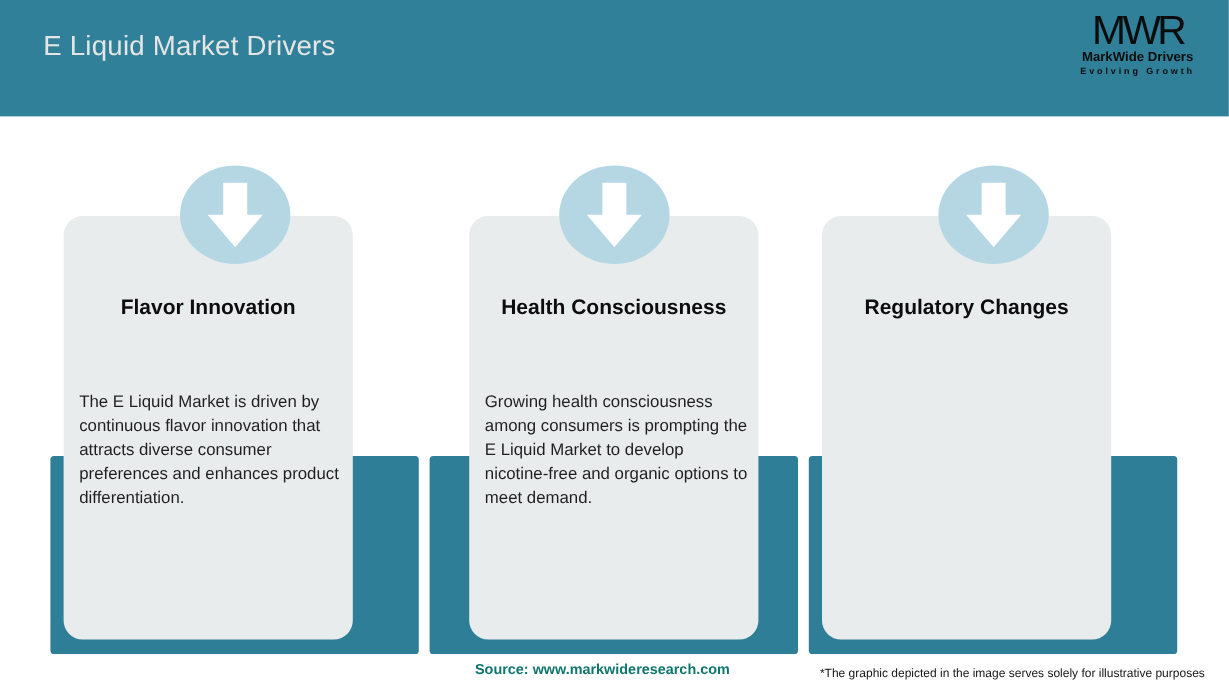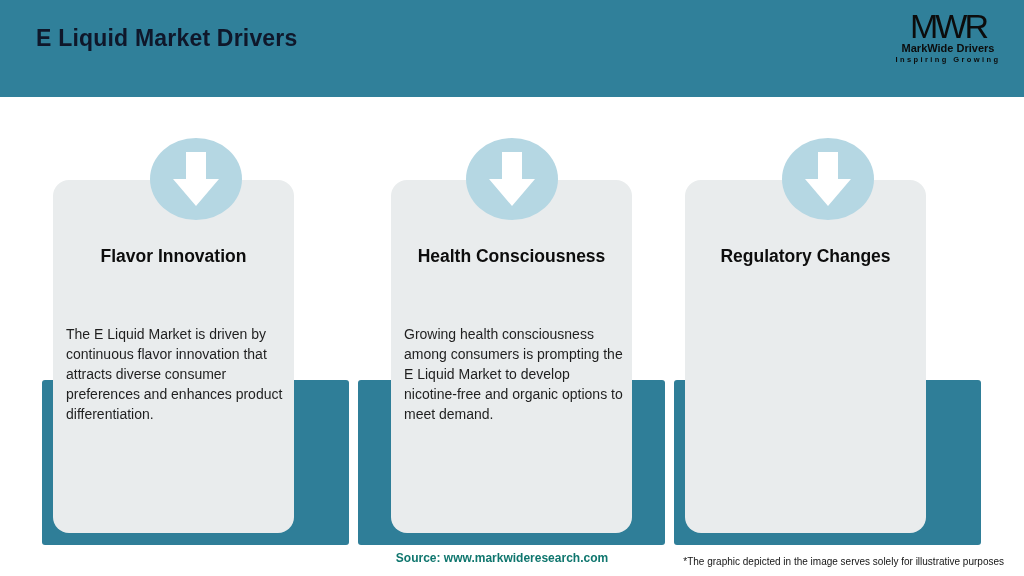--- a/index.html
+++ b/index.html
@@ -7,21 +7,21 @@
     width:1024px; height:576px; position:relative; overflow:hidden;
     background:#ffffff; font-family:"Liberation Sans", sans-serif;
   }
   
   .header {
     position:absolute; left:0; top:0; width:1024px; height:97px;
     background:#30809A;
   }
   .header-title {
     position:absolute; left:36px; top:25px; margin:0;
-    color:#0f172a; font-size:23px; font-weight:bold; letter-spacing:0.2px;
+    color:#e5e5e5; font-size:23px; font-weight:normal; letter-spacing:0.2px;
   }
   .logo {
     position:absolute; right:16px; top:11px; width:120px;
     text-align:center; color:#0c0c0c;
   }
   .logo-acronym {
     font-size:34px; font-weight:400; letter-spacing:-3px; line-height:30px;
     font-family:"Liberation Sans", sans-serif;
   }
   .logo-name { font-size:11px; font-weight:bold; margin-top:1px; white-space:nowrap; }
@@ -74,21 +74,21 @@
   }
 </style>
 </head>
 <body>
 
 <div class="header">
   <h1 class="header-title">E Liquid Market Drivers</h1>
   <div class="logo">
     <div class="logo-acronym">MWR</div>
     <div class="logo-name">MarkWide Drivers</div>
-    <div class="logo-tagline">Inspiring Growing</div>
+    <div class="logo-tagline">Evolving Growth</div>
   </div>
 </div>
 
 <div class="backing g1"></div>
 <div class="card g1">
   <div class="card-title">Flavor Innovation</div>
   <div class="card-body">The E Liquid Market is driven by continuous flavor innovation that attracts diverse consumer preferences and enhances product differentiation.</div>
 </div>
 <div class="circle g1">
   <svg width="46" height="54" viewBox="0 0 46 54">

